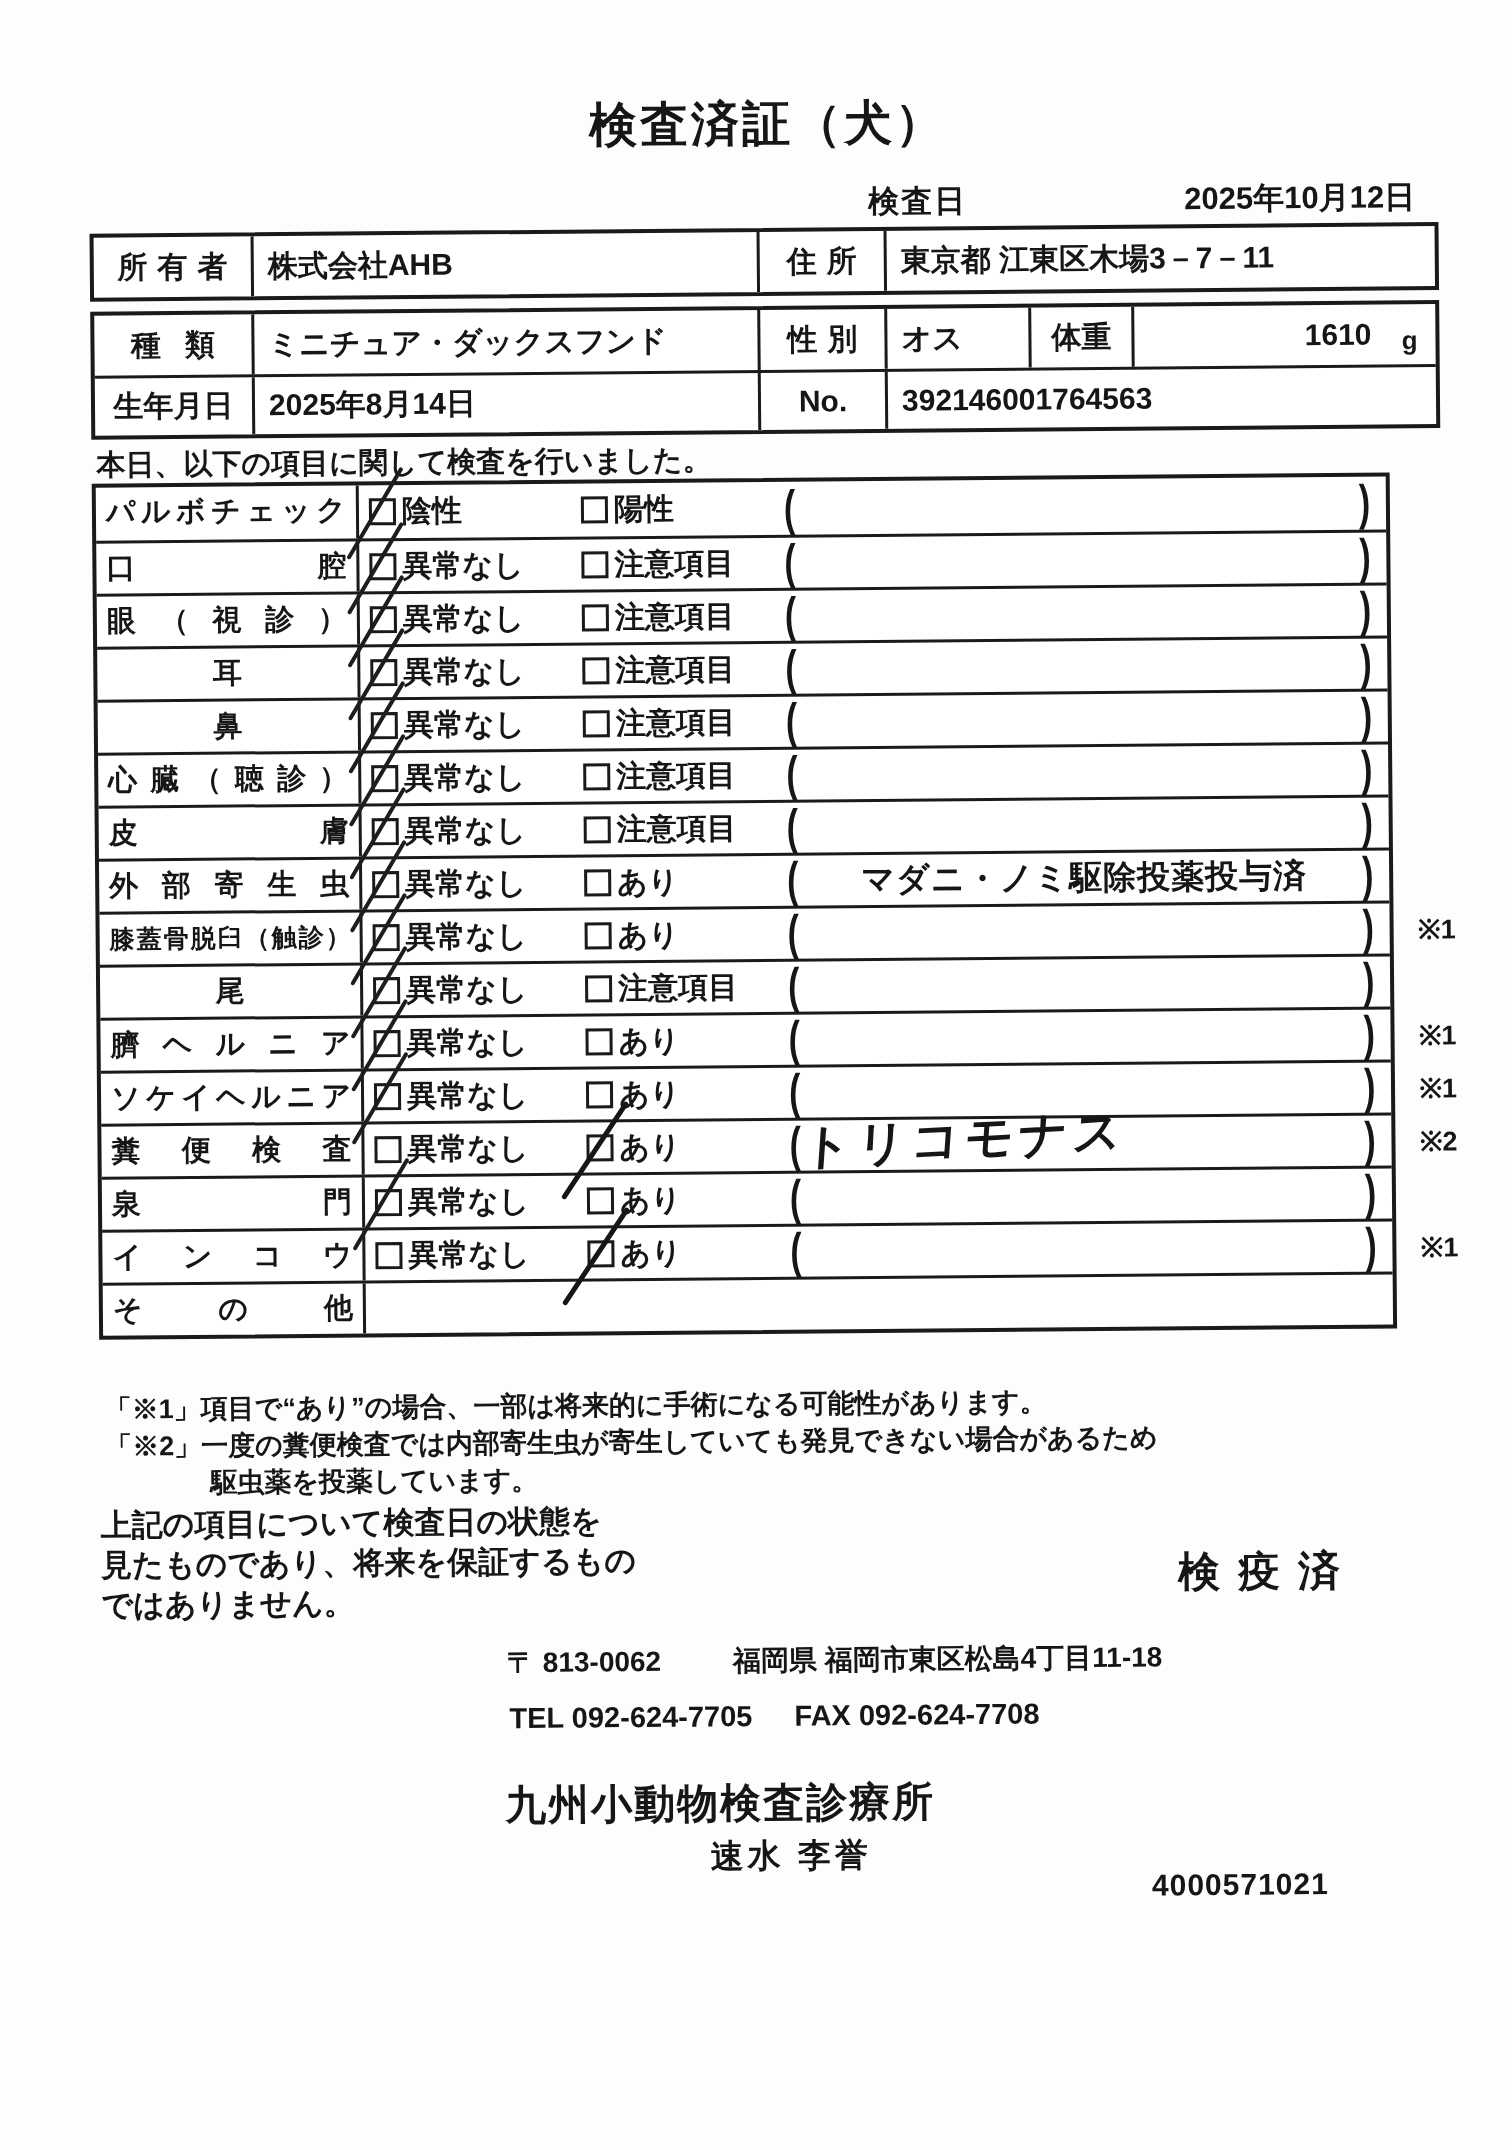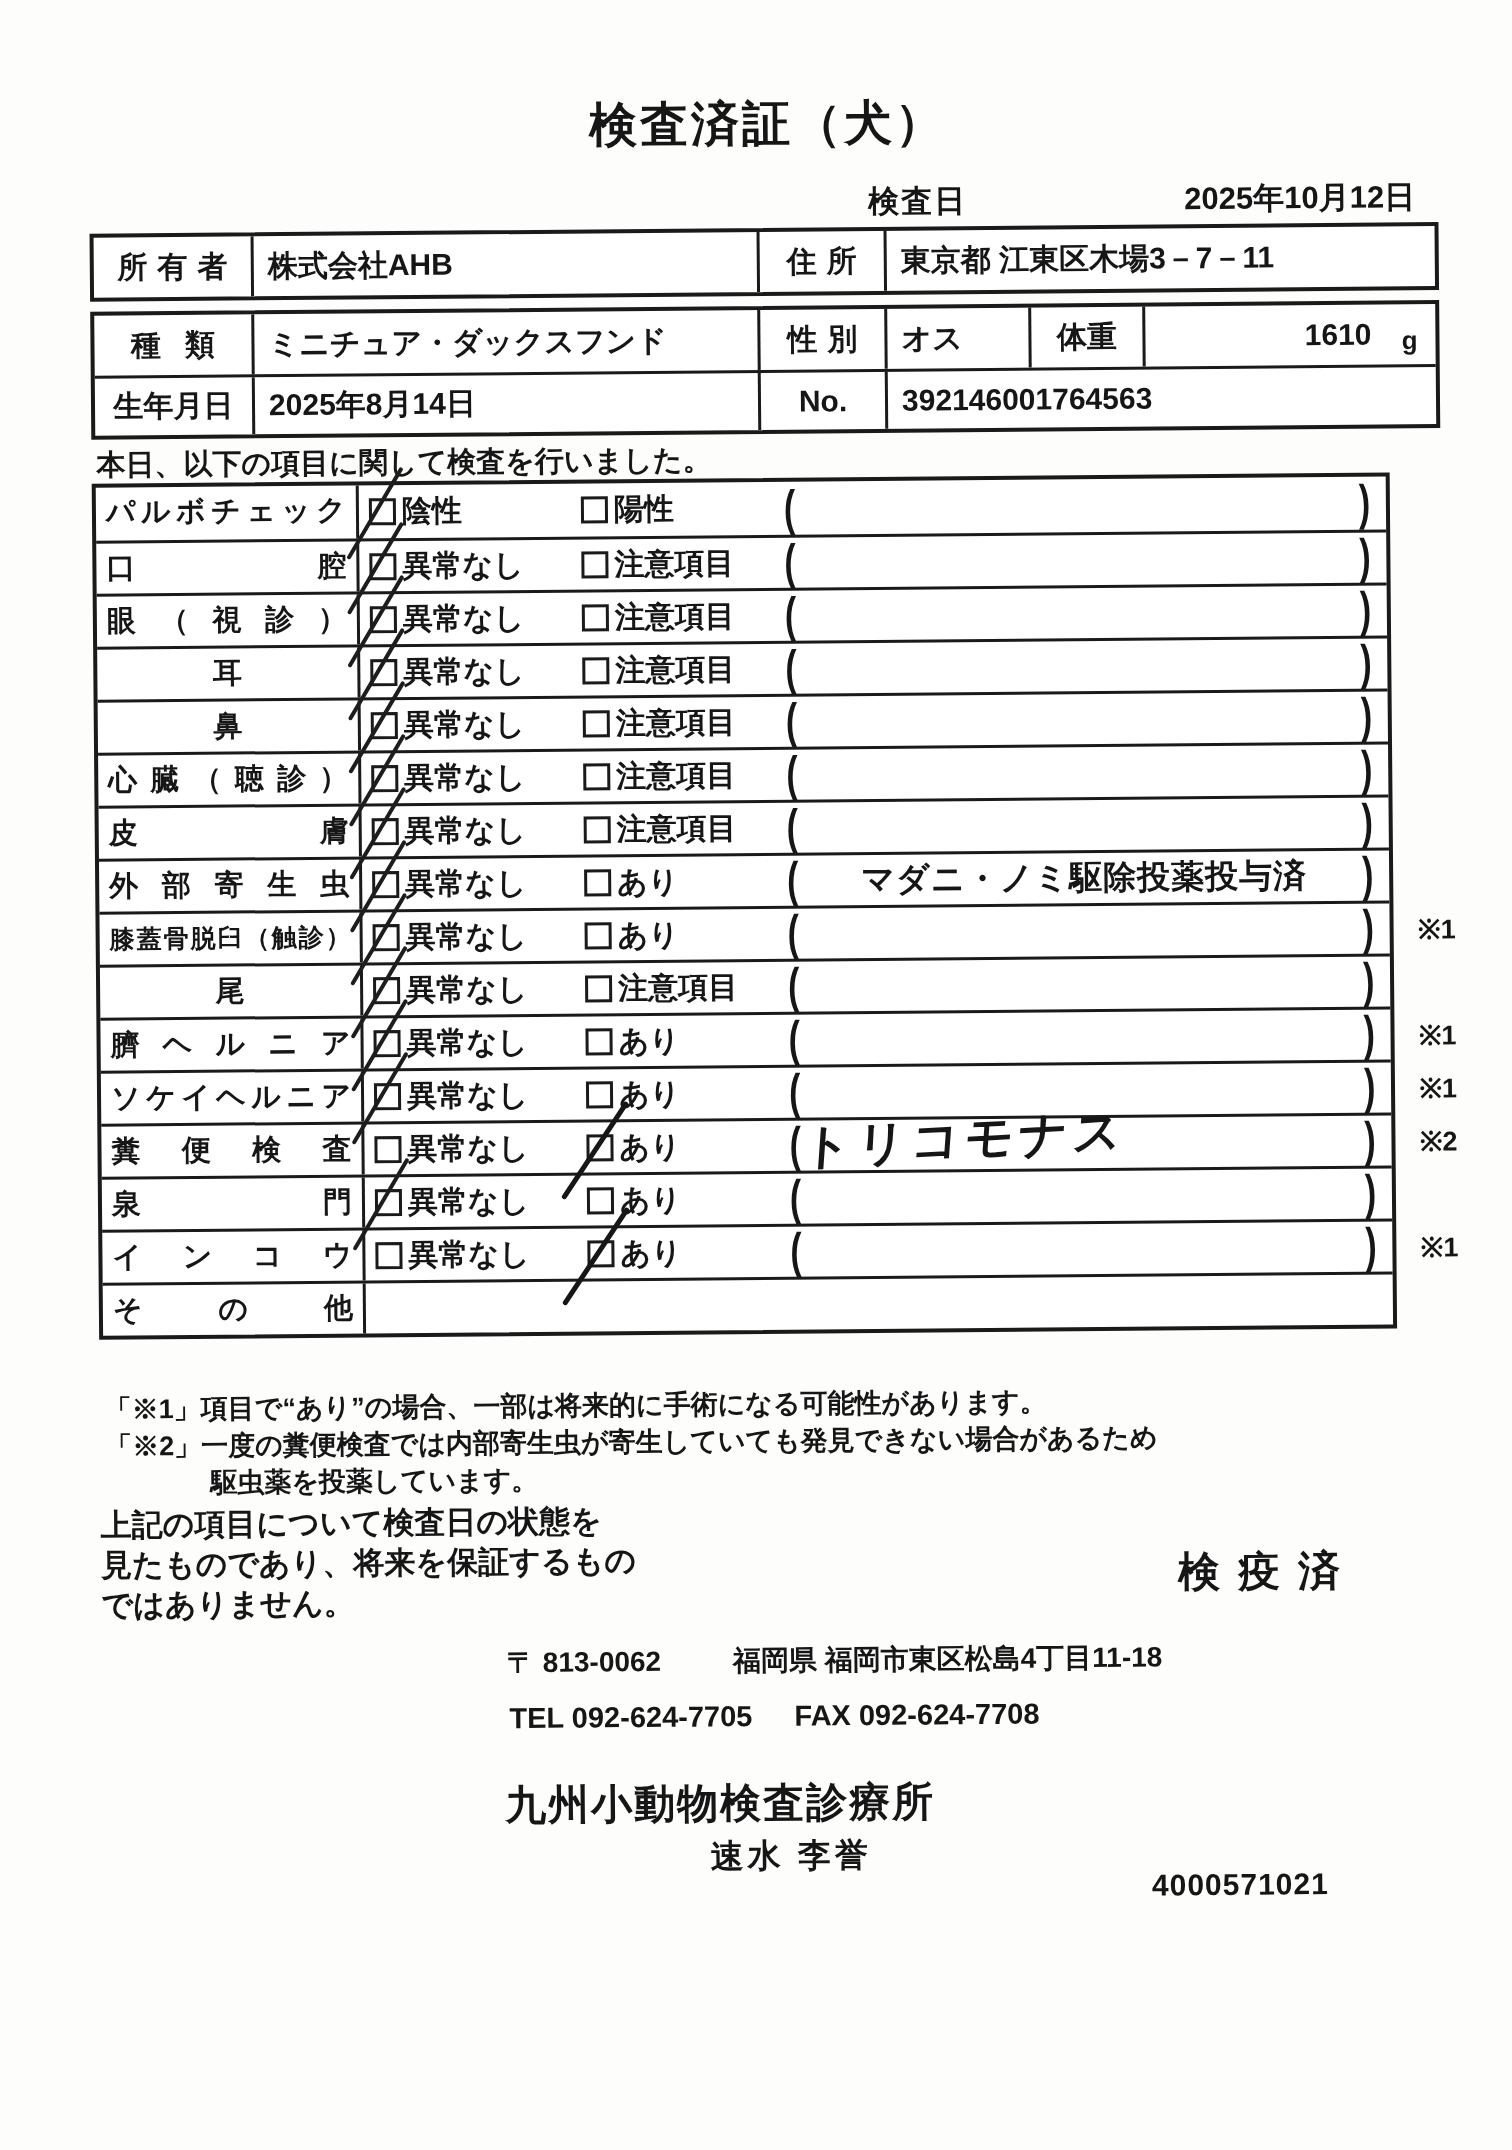--- a/index.html
+++ b/index.html
@@ -19,21 +19,21 @@
   .hrow { display:flex; height:60px; }
   .hrow + .hrow { border-top:3px solid #1a1a1a; }
   .hcell { height:100%; display:flex; align-items:center; font-size:30px; font-weight:600;
            border-right:3px solid #1a1a1a; overflow:visible; white-space:nowrap; }
   .hcell:last-child { border-right:none; }
   .hcell.lab { justify-content:center; }
   .hcell.val { padding-left:14px; }
   .tableA { top:228px; }
   .tableB { top:306px; }
   .w-lab { width:160px; } .w-val { width:506px; } .w-lab2 { width:127px; }
-  .w-sex { width:144px; } .w-wlab { width:114px; } .w-flex { flex:1; }
+  .w-sex { width:144px; } .w-wlab { width:103px; } .w-flex { flex:1; }
   .ls10 { letter-spacing:10px; text-indent:10px; }
   .ls24 { letter-spacing:24px; text-indent:24px; }
   .weight-cell { justify-content:flex-end; padding-right:64px; position:relative; }
   .weight-unit { position:absolute; right:18px; bottom:8px; font-size:26px; font-weight:600; }
 
   .intro { position:absolute; top:440px; left:100px; font-size:29px; font-weight:600; }
 
   
   .etable { position:absolute; top:478px; left:95px; width:1298px; border:4px solid #1a1a1a; background:#fff; }
   .erow { display:flex; height:53px; position:relative; }

